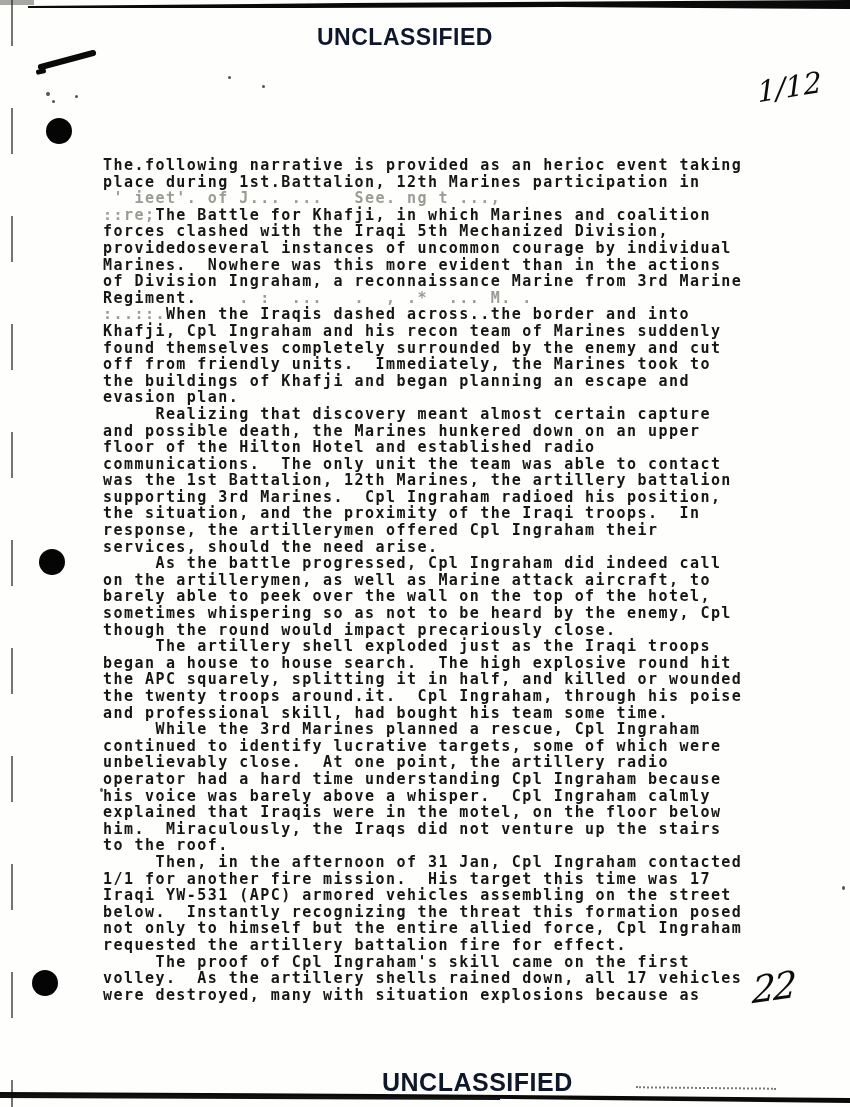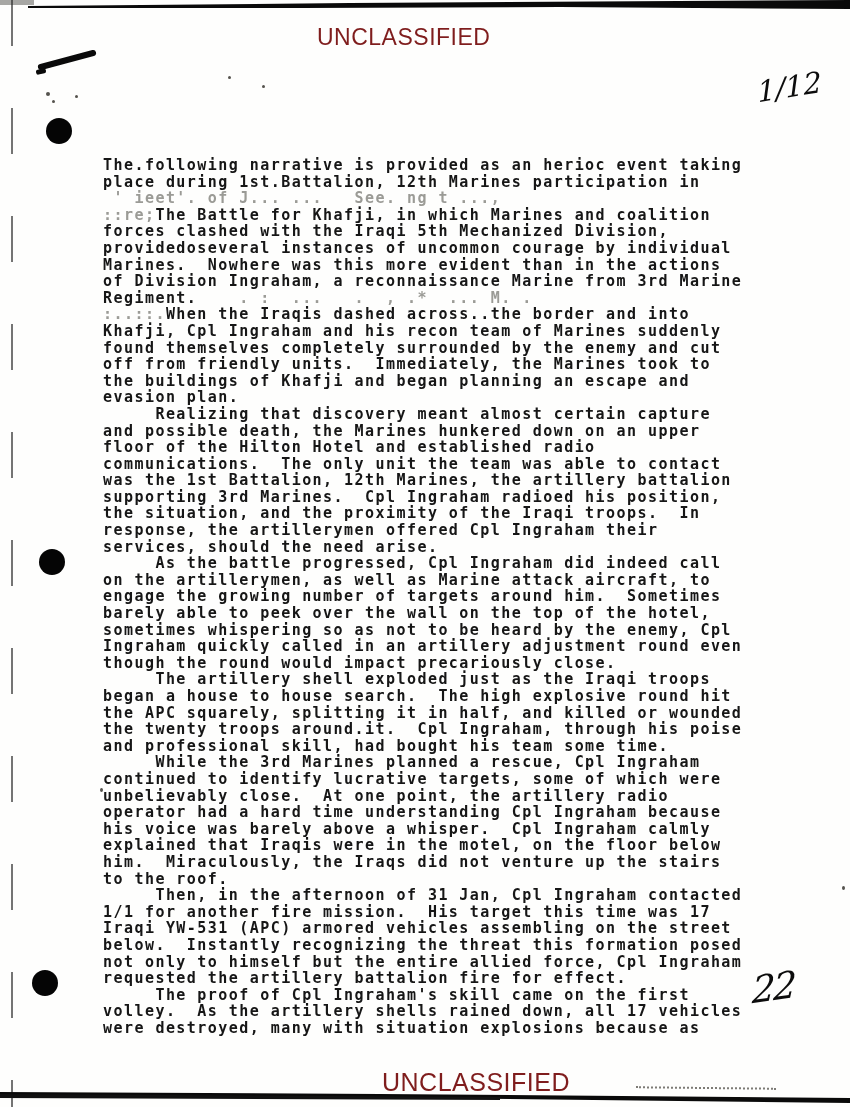--- a/index.html
+++ b/index.html
@@ -10,22 +10,22 @@
   }
   
   .edge-svg{position:absolute;left:0;display:block;}
   #left-edge-line{
     position:absolute;left:11px;top:0;width:2px;height:1107px;
     background:repeating-linear-gradient(to bottom,#2a2a2a 0 46px,transparent 46px 108px);
     opacity:.65;
   }
   
   .classification{
-    position:absolute;color:#7f1d1d;
-    font-family:"Liberation Sans",sans-serif;font-weight:normal;
+    position:absolute;color:#0f172a;
+    font-family:"Liberation Sans",sans-serif;font-weight:bold;
     letter-spacing:.5px;white-space:nowrap;
   }
   #header-classification{top:24px;left:317px;font-size:23px;}
   #footer-classification{top:1068px;left:382px;font-size:25px;}
   
   #document-body{
     position:absolute;left:103px;top:157px;width:680px;
     color:#161616;font-size:15px;font-weight:bold;
     letter-spacing:1.45px;line-height:16.6px;
   }
@@ -107,24 +107,22 @@
       <div class="tl">and possible death, the Marines hunkered down on an upper</div>
       <div class="tl">floor of the Hilton Hotel and established radio</div>
       <div class="tl">communications.  The only unit the team was able to contact</div>
       <div class="tl">was the 1st Battalion, 12th Marines, the artillery battalion</div>
       <div class="tl">supporting 3rd Marines.  Cpl Ingraham radioed his position,</div>
       <div class="tl">the situation, and the proximity of the Iraqi troops.  In</div>
       <div class="tl">response, the artillerymen offered Cpl Ingraham their</div>
       <div class="tl">services, should the need arise.</div>
       <div class="tl">     As the battle progressed, Cpl Ingraham did indeed call</div>
       <div class="tl">on the artillerymen, as well as Marine attack aircraft, to</div>
-      <div class="tl">engage the growing number of targets around him.  Sometimes</div>
       <div class="tl">barely able to peek over the wall on the top of the hotel,</div>
       <div class="tl">sometimes whispering so as not to be heard by the enemy, Cpl</div>
-      <div class="tl">Ingraham quickly called in an artillery adjustment round even</div>
       <div class="tl">though the round would impact precariously close.</div>
       <div class="tl">     The artillery shell exploded just as the Iraqi troops</div>
       <div class="tl">began a house to house search.  The high explosive round hit</div>
       <div class="tl">the APC squarely, splitting it in half, and killed or wounded</div>
       <div class="tl">the twenty troops around.it.  Cpl Ingraham, through his poise</div>
       <div class="tl">and professional skill, had bought his team some time.</div>
       <div class="tl">     While the 3rd Marines planned a rescue, Cpl Ingraham</div>
       <div class="tl">continued to identify lucrative targets, some of which were</div>
       <div class="tl">unbelievably close.  At one point, the artillery radio</div>
       <div class="tl">operator had a hard time understanding Cpl Ingraham because</div>

